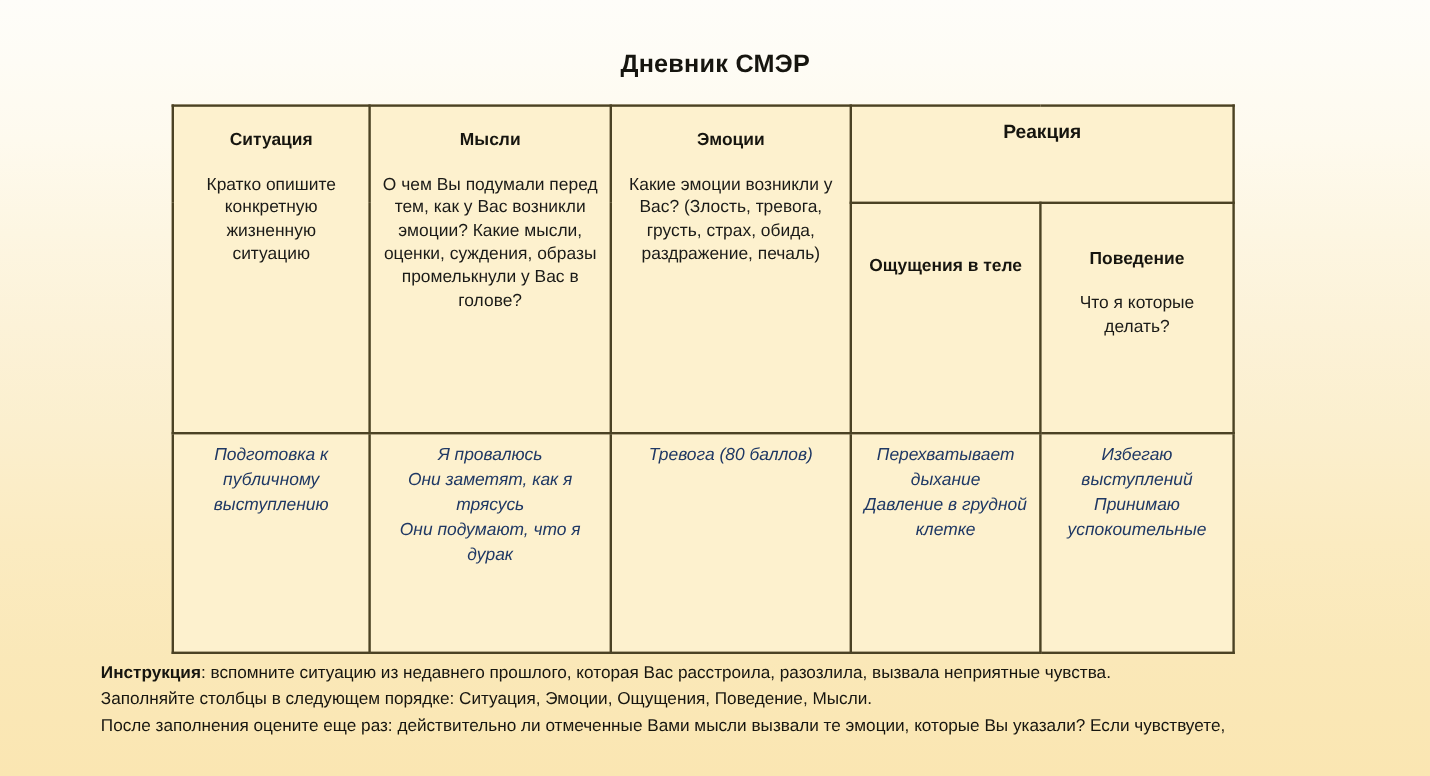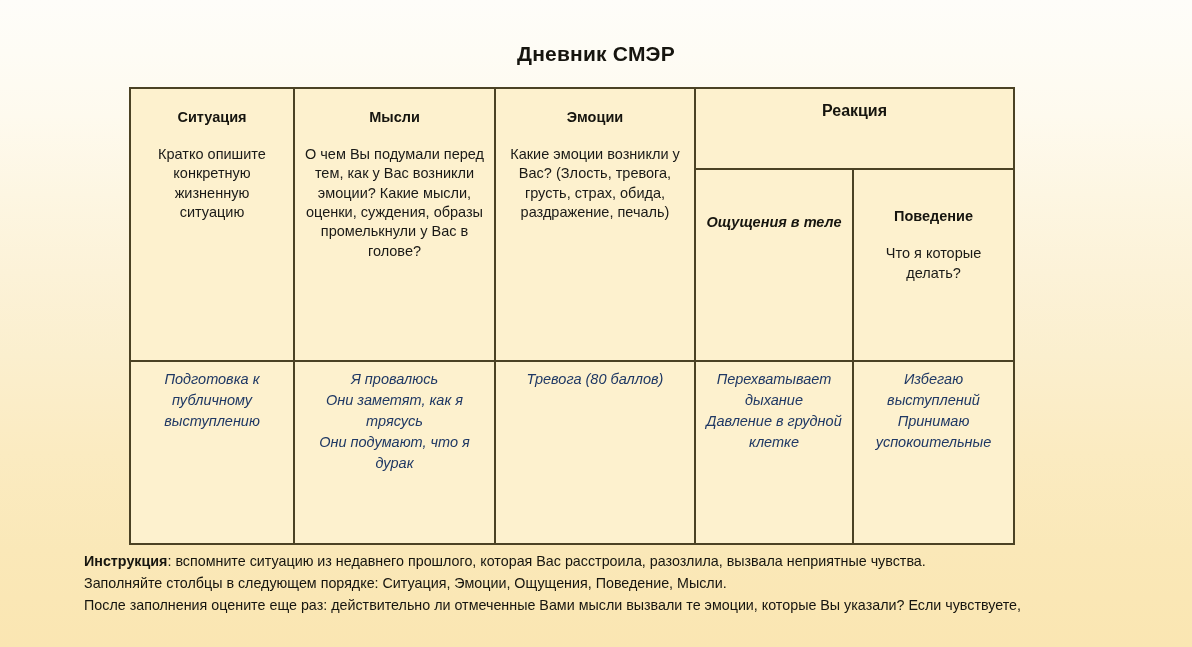--- a/index.html
+++ b/index.html
@@ -42,21 +42,21 @@
     text-align: center;
     font-size: 21px;
     font-weight: bold;
     letter-spacing: 0.2px;
     color: #16150F;
   }
 
   
   .smer-table {
     position: absolute;
-    left: 129px;
+    left: 143px;
     top: 87px;
     width: 884px;
     height: 458px;
     border-collapse: collapse;
     table-layout: fixed;
     background: #FDF3D6;
   }
   .smer-table td,
   .smer-table th {
     border: 2px solid #4B4224;
@@ -104,21 +104,21 @@
     line-height: 1.25;
   }
 
   .sub-head-title {
     font-size: 14.5px;
     font-weight: bold;
     color: #16150F;
     line-height: 1.25;
     margin: 0;
   }
-  .sub-head-title.with-gap { margin-top: 34px; font-style: italic; }
+  .sub-head-title.with-gap { margin-top: 34px; }
   .sub-head-title.with-gap-sm { margin-top: 28px; }
 
   
   .data-cell .cell-inner {
     padding-top: 7px;
   }
   .data-text {
     font-size: 14.5px;
     font-style: italic;
     line-height: 1.45;

